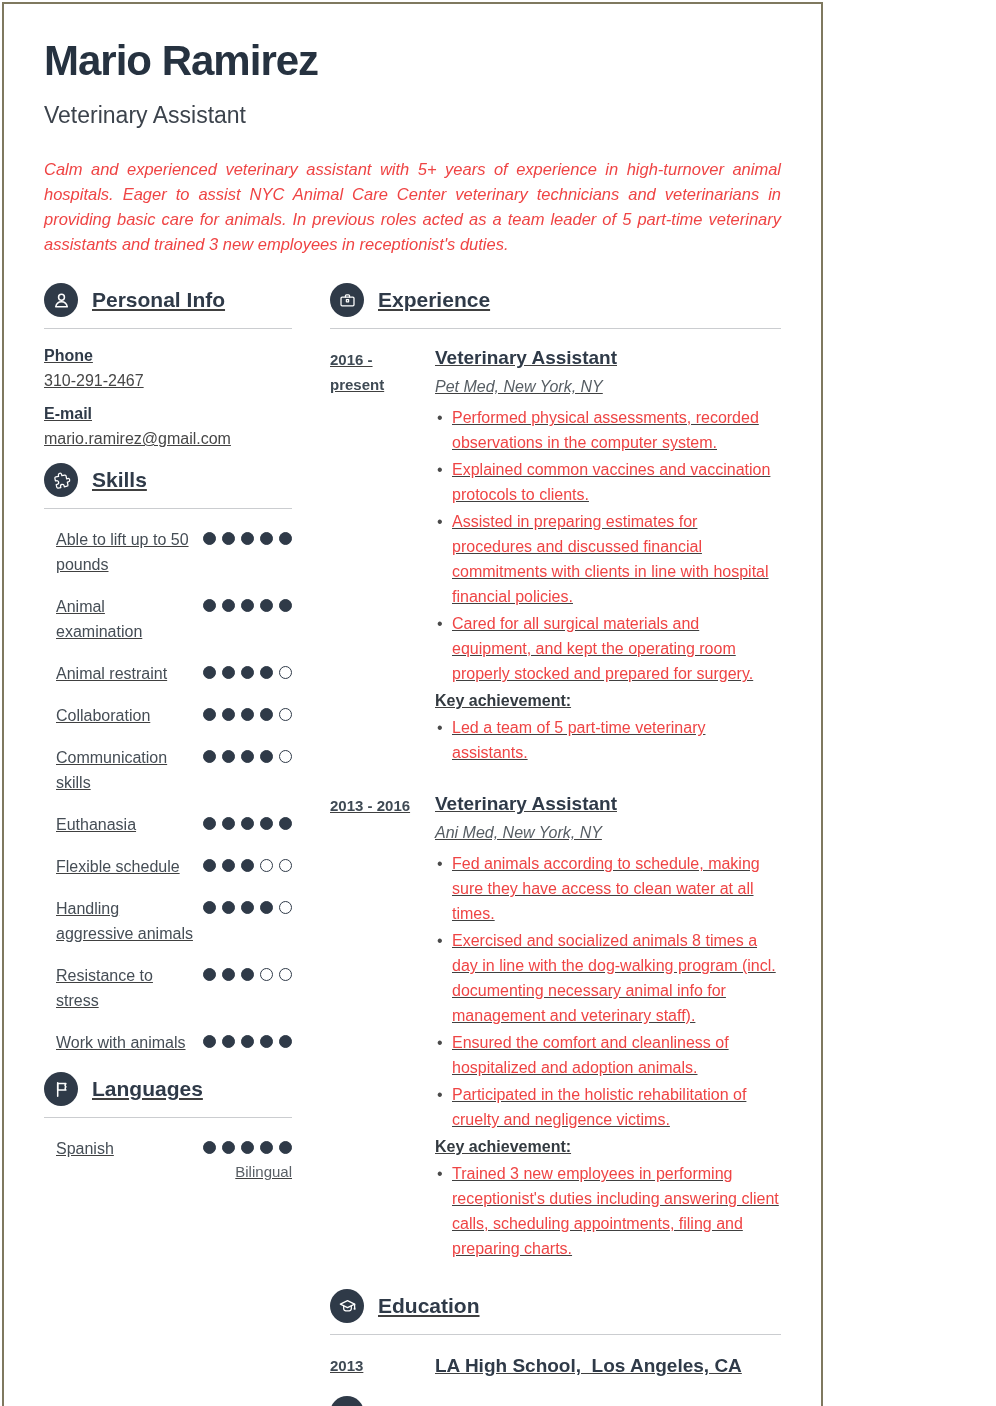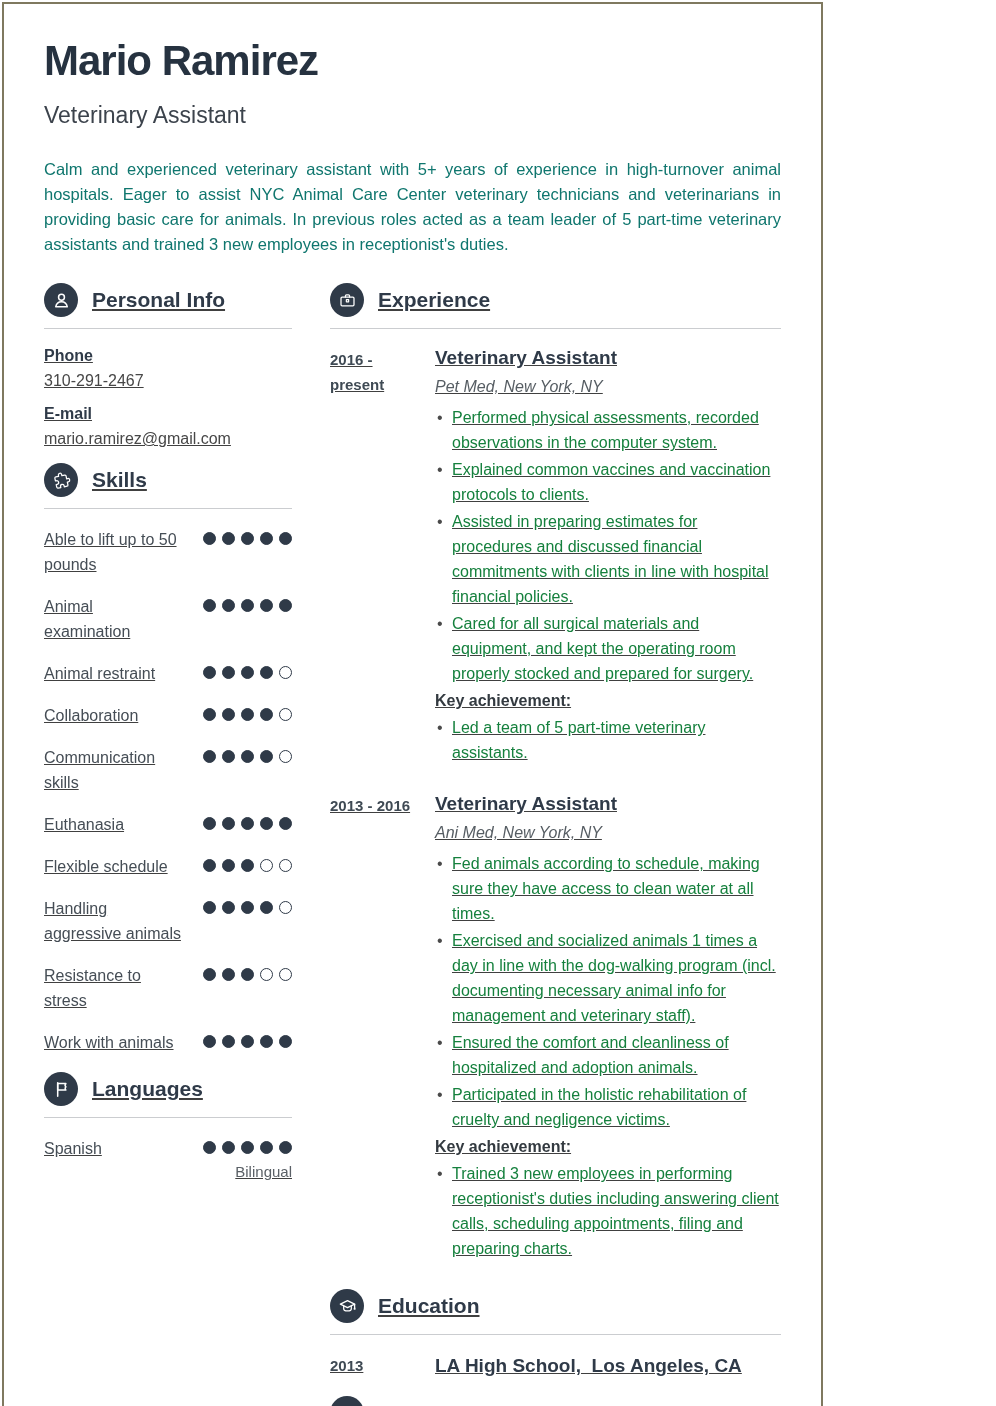--- a/index.html
+++ b/index.html
@@ -30,22 +30,23 @@
   }
   .headline {
     font-size: 23px;
     color: #3c434c;
     margin-bottom: 28px;
   }
   .summary {
     font-size: 16.5px;
     line-height: 25px;
     text-align: justify;
-    color: #0f766e;
+    color: #ef4444;
     margin-bottom: 26px;
+    font-style: italic;
   }
 
   
   .columns { display: flex; gap: 38px; text-decoration: underline; }
   .sidebar { width: 248px; flex: 0 0 248px; }
   .main { flex: 1; min-width: 0; }
 
   
   .sec { margin-bottom: 14px; }
   .sec-head {
@@ -80,20 +81,21 @@
     display: flex;
     justify-content: space-between;
     align-items: flex-start;
     margin-bottom: 17px;
   }
   .skill-label {
     font-size: 16px;
     color: #454d55;
     line-height: 25px;
     width: 138px;
+    margin-left: 12px;
   }
   .dots { display: flex; gap: 6px; padding-top: 5px; }
   .dot {
     width: 13px; height: 13px;
     border-radius: 50%;
     border: 1.5px solid #2f3a48;
     background: #ffffff;
     display: inline-block;
   }
   .dot.filled { background: #2f3a48; }
@@ -123,21 +125,21 @@
   }
   .company {
     font-size: 16px;
     font-style: italic;
     color: #565d63;
     margin-bottom: 9px;
   }
   ul.bullets { list-style: none; }
   ul.bullets li {
     font-size: 16px;
-    color: #15803d;
+    color: #ef4444;
     line-height: 25px;
     padding-left: 17px;
     position: relative;
     margin-bottom: 2px;
   }
   ul.bullets li::before {
     content: "•";
     position: absolute;
     left: 2px;
     color: #4a4a4a;
@@ -369,21 +371,21 @@
           </div>
         </article>
 
         <article class="entry">
           <div class="dates">2013 - 2016</div>
           <div class="body">
             <h3 class="job-title">Veterinary Assistant</h3>
             <div class="company">Ani Med, New York, NY</div>
             <ul class="bullets">
               <li>Fed animals according to schedule, making sure they have access to clean water at all times.</li>
-              <li>Exercised and socialized animals 1 times a day in line with the dog-walking program (incl. documenting necessary animal info for management and veterinary staff).</li>
+              <li>Exercised and socialized animals 8 times a day in line with the dog-walking program (incl. documenting necessary animal info for management and veterinary staff).</li>
               <li>Ensured the comfort and cleanliness of hospitalized and adoption animals.</li>
               <li>Participated in the holistic rehabilitation of cruelty and negligence victims.</li>
             </ul>
             <div class="key-label">Key achievement:</div>
             <ul class="bullets">
               <li>Trained 3 new employees in performing receptionist's duties including answering client calls, scheduling appointments, filing and preparing charts.</li>
             </ul>
           </div>
         </article>
       </section>

